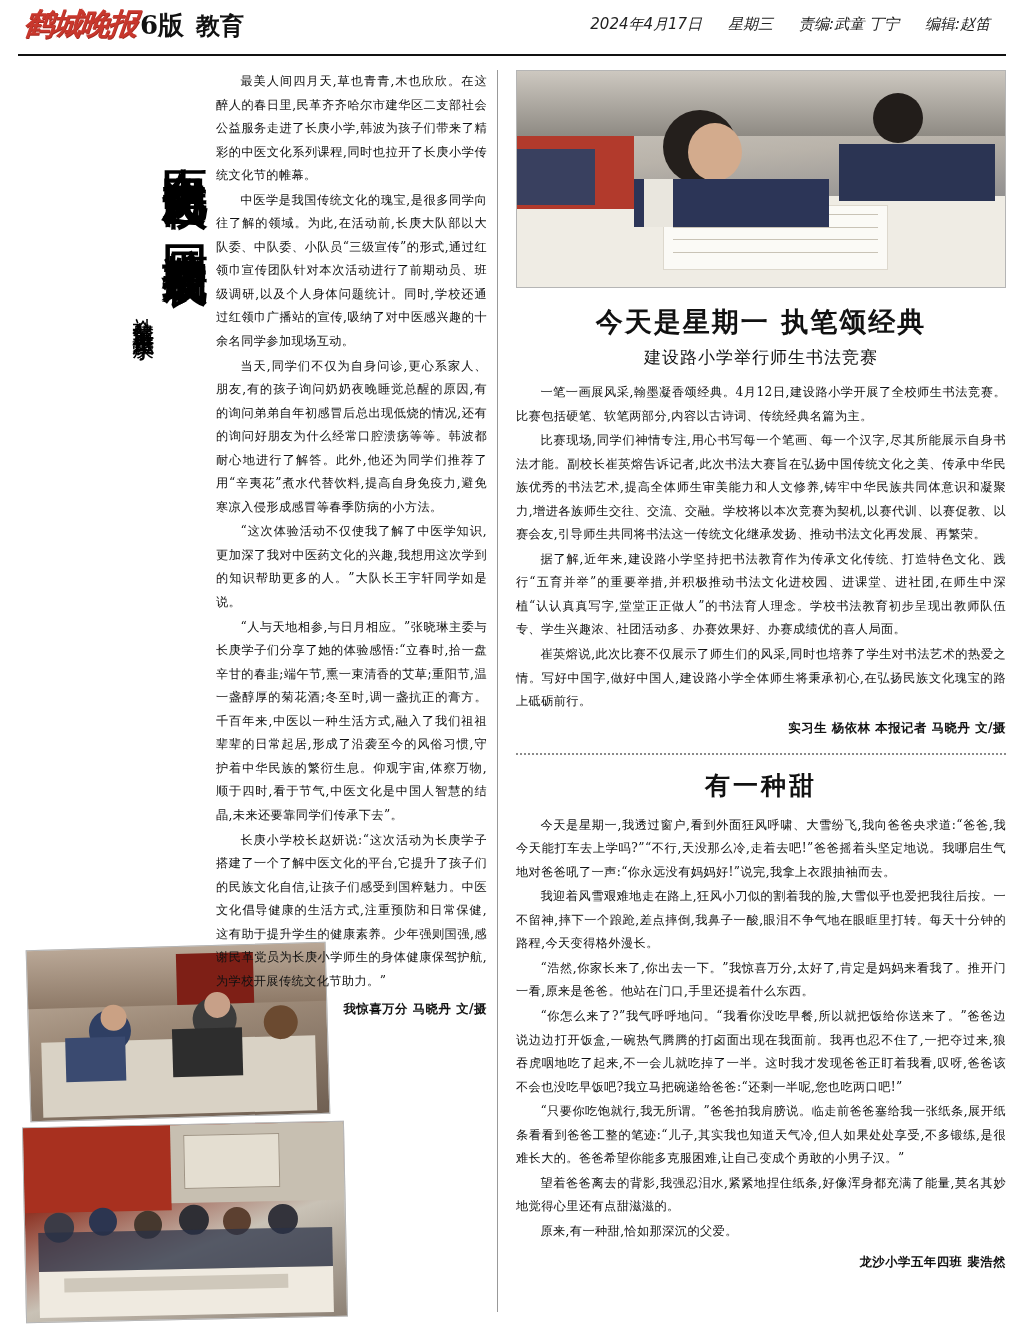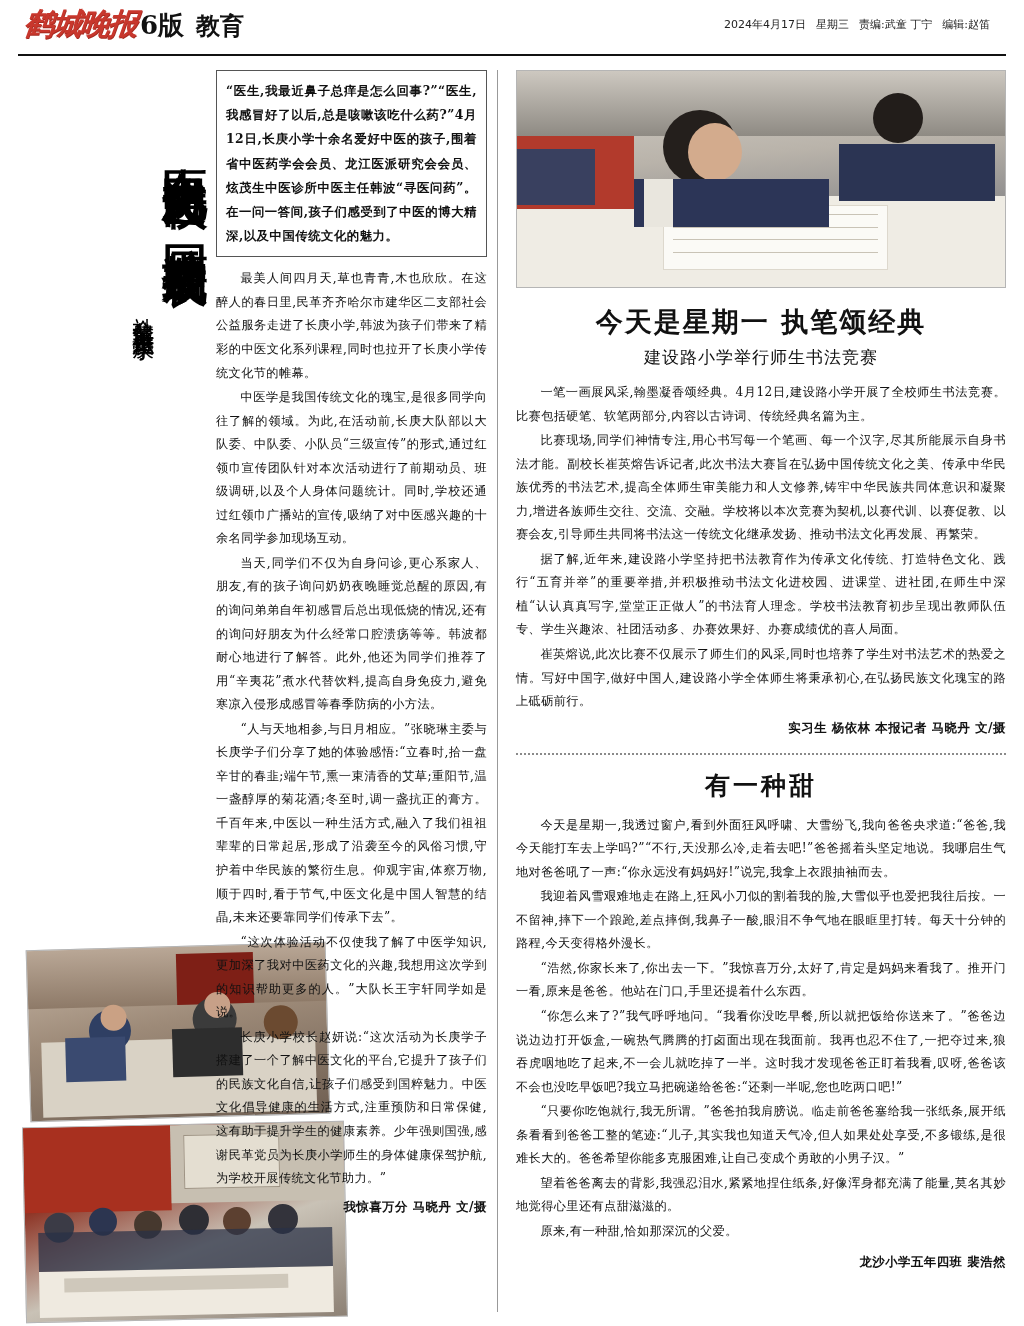--- a/index.html
+++ b/index.html
@@ -53,26 +53,27 @@
   }
   .logo-section {
     font-family: "DejaVu Serif", serif;
     font-size: 24px;
     font-weight: bold;
     color: #111;
     margin-left: 10px;
   }
   .masthead-right {
     margin-left: auto;
-    font-size: 11px;
+    font-size: 15px;
     color: #222;
     display: flex;
-    gap: 10px;
+    gap: 26px;
     padding-right: 10px;
     white-space: nowrap;
+    font-style: italic;
   }
 
   
   .content {
     display: flex;
     padding-top: 14px;
     height: 1256px;
   }
   .col-left {
     width: 192px;
@@ -290,27 +291,26 @@
           <div class="blob" style="left:34%;top:44%;width:28px;height:28px;background:#46382e;"></div>
           <div class="blob" style="left:48%;top:41%;width:30px;height:30px;background:#2e2e34;"></div>
           <div class="blob" style="left:62%;top:43%;width:28px;height:28px;background:#5c4030;"></div>
           <div class="blob" style="left:76%;top:42%;width:30px;height:30px;background:#33333b;"></div>
           <div class="rect" style="left:4%;top:54%;width:92%;height:20%;background:rgba(40,48,70,.72);"></div>
         </div>
       </div>
     </div>
 
     <div class="col-mid">
-      <div class="lead-box">“医生,我最近鼻子总痒是怎么回事?”“医生,我感冒好了以后,总是咳嗽该吃什么药?”4月12日,长庚小学十余名爱好中医的孩子,围着省中医药学会会员、龙江医派研究会会员、炫茂生中医诊所中医主任韩波“寻医问药”。在一问一答间,孩子们感受到了中医的博大精深,以及中国传统文化的魅力。</div>
 
       <p class="body-p">最美人间四月天,草也青青,木也欣欣。在这醉人的春日里,民革齐齐哈尔市建华区二支部社会公益服务走进了长庚小学,韩波为孩子们带来了精彩的中医文化系列课程,同时也拉开了长庚小学传统文化节的帷幕。</p>
       <p class="body-p">中医学是我国传统文化的瑰宝,是很多同学向往了解的领域。为此,在活动前,长庚大队部以大队委、中队委、小队员“三级宣传”的形式,通过红领巾宣传团队针对本次活动进行了前期动员、班级调研,以及个人身体问题统计。同时,学校还通过红领巾广播站的宣传,吸纳了对中医感兴趣的十余名同学参加现场互动。</p>
       <p class="body-p">当天,同学们不仅为自身问诊,更心系家人、朋友,有的孩子询问奶奶夜晚睡觉总醒的原因,有的询问弟弟自年初感冒后总出现低烧的情况,还有的询问好朋友为什么经常口腔溃疡等等。韩波都耐心地进行了解答。此外,他还为同学们推荐了用“辛夷花”煮水代替饮料,提高自身免疫力,避免寒凉入侵形成感冒等春季防病的小方法。</p>
+      <p class="body-p">“这次体验活动不仅使我了解了中医学知识,更加深了我对中医药文化的兴趣,我想用这次学到的知识帮助更多的人。”大队长王宇轩同学如是说。</p>
       <p class="body-p">“人与天地相参,与日月相应。”张晓琳主委与长庚学子们分享了她的体验感悟:“立春时,拾一盘辛甘的春韭;端午节,熏一束清香的艾草;重阳节,温一盏醇厚的菊花酒;冬至时,调一盏抗正的膏方。千百年来,中医以一种生活方式,融入了我们祖祖辈辈的日常起居,形成了沿袭至今的风俗习惯,守护着中华民族的繁衍生息。仰观宇宙,体察万物,顺于四时,看于节气,中医文化是中国人智慧的结晶,未来还要靠同学们传承下去”。</p>
-      <p class="body-p">“这次体验活动不仅使我了解了中医学知识,更加深了我对中医药文化的兴趣,我想用这次学到的知识帮助更多的人。”大队长王宇轩同学如是说。</p>
       <p class="body-p">长庚小学校长赵妍说:“这次活动为长庚学子搭建了一个了解中医文化的平台,它提升了孩子们的民族文化自信,让孩子们感受到国粹魅力。中医文化倡导健康的生活方式,注重预防和日常保健,这有助于提升学生的健康素养。少年强则国强,感谢民革党员为长庚小学师生的身体健康保驾护航,为学校开展传统文化节助力。”</p>
 
       <div class="byline">我惊喜万分 马晓丹 文/摄</div>
     </div>
 
     <div class="col-right">
 
       <div class="photo photo3">
         <div class="ph-inner ph3-bg">
           <div class="rect" style="left:0;top:0;width:100%;height:30%;background:linear-gradient(180deg,#cdc8c0,#8e8a83);"></div>

